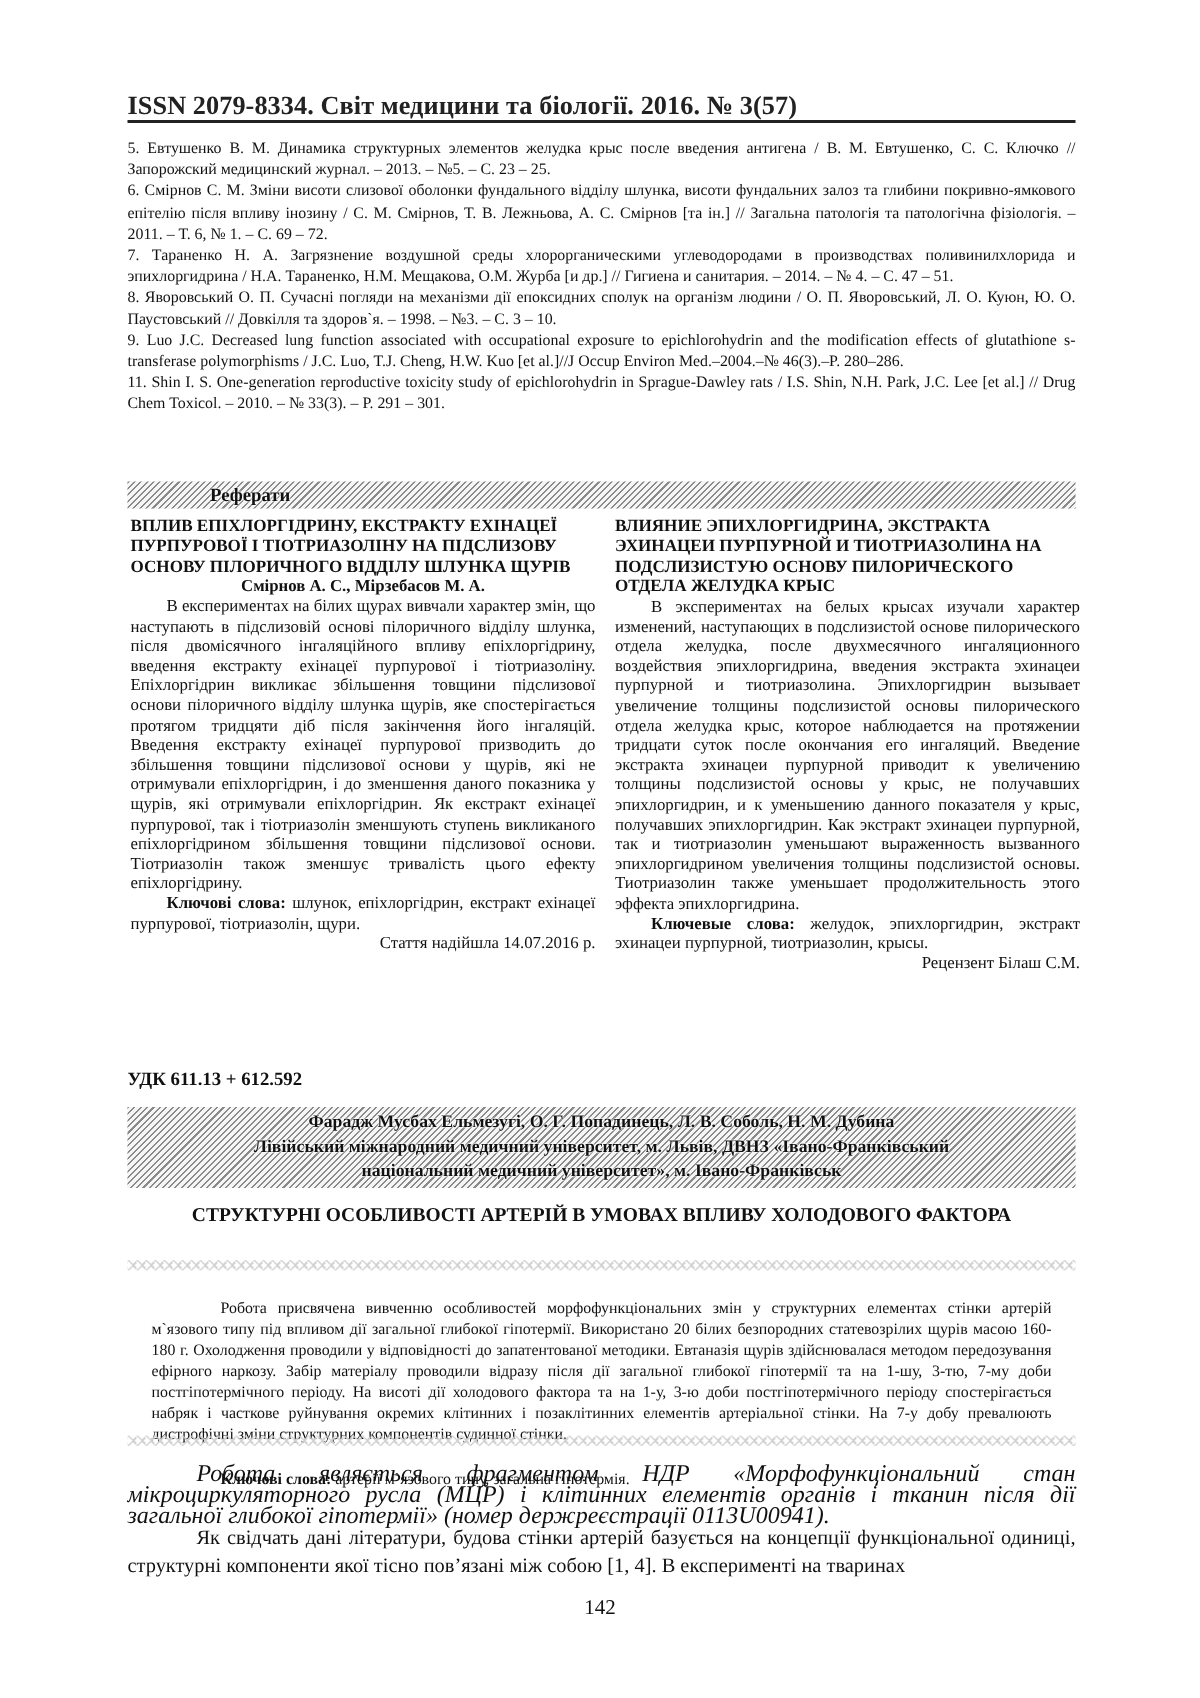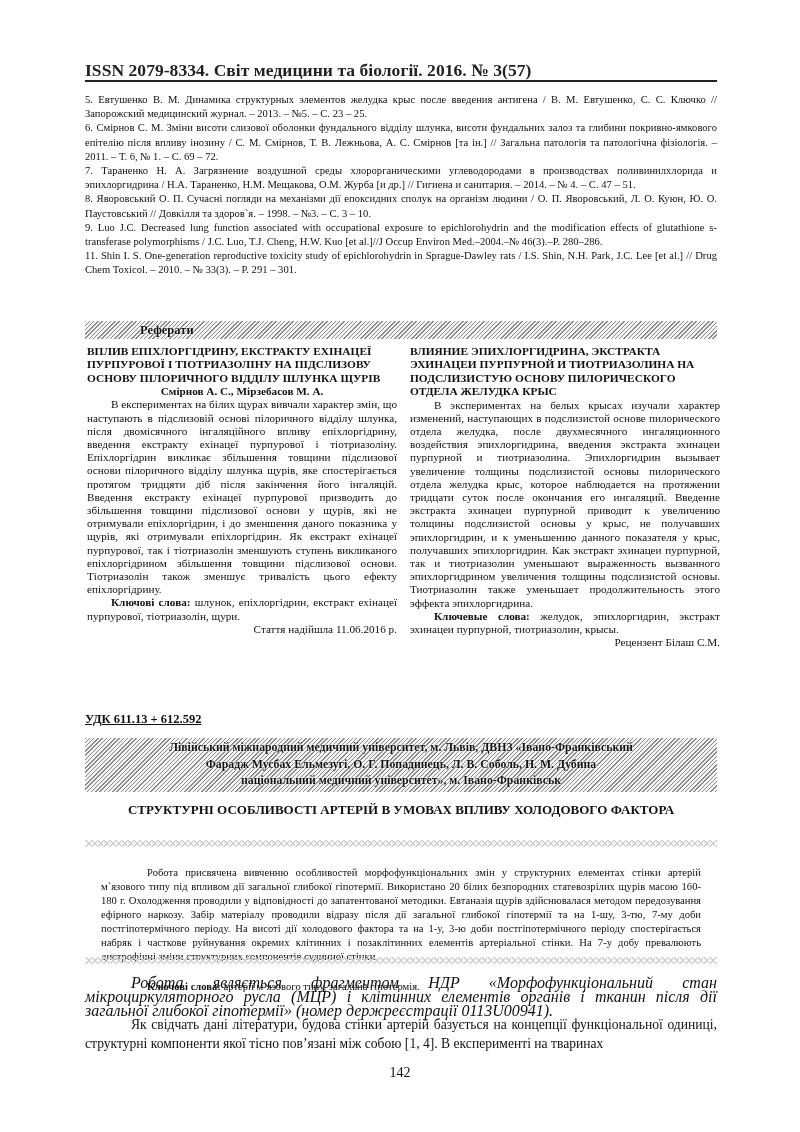--- a/index.html
+++ b/index.html
@@ -33,21 +33,21 @@
   .col { position: absolute; top: 345px; width: 310px; font-size: 11.2px; line-height: 13.2px; }
   .col-left { left: 87px; }
   .col-right { left: 410px; }
   .abs-title { font-weight: bold; font-size: 11.4px; line-height: 13.4px; margin: 0; }
   .abs-authors { text-align: center; font-weight: bold; font-size: 11.2px; line-height: 13.2px; margin: 0; }
   .abs-body { text-align: justify; text-indent: 24px; margin: 0; }
   .abs-kw { text-align: justify; text-indent: 24px; margin: 0; }
   .abs-kw b { font-weight: bold; }
   .abs-date { text-align: right; margin: 0; }
 
-  .udk { position: absolute; left: 85px; top: 712px; font-weight: bold; font-size: 12.5px; text-decoration: underline; }
+  .udk { position: absolute; left: 85px; top: 712px; font-weight: bold; font-size: 12.5px; }
 
   .authors-box { position: absolute; left: 85px; top: 738px; width: 632px; height: 54px; }
   .authors-text { position: absolute; left: 85px; top: 739px; width: 632px; text-align: center;
                   font-weight: bold; font-size: 11.8px; line-height: 16.5px; color: #111;
                   text-shadow: 0 0 1.5px #fff, 0 0 1.5px #fff, 0 0 1.5px #fff; }
   .authors-text p { margin: 0; }
 
   .main-title { position: absolute; left: 85px; top: 801px; width: 632px; text-align: center;
                 font-weight: bold; font-size: 13px; line-height: 17px; }
 
@@ -84,36 +84,36 @@
   </div>
 
   <div class="referaty-bar hatch"></div>
   <div class="referaty-label">Реферати</div>
 
   <div class="col col-left">
     <p class="abs-title">ВПЛИВ ЕПІХЛОРГІДРИНУ, ЕКСТРАКТУ ЕХІНАЦЕЇ ПУРПУРОВОЇ І ТІОТРИАЗОЛІНУ НА ПІДСЛИЗОВУ ОСНОВУ ПІЛОРИЧНОГО ВІДДІЛУ ШЛУНКА ЩУРІВ</p>
     <p class="abs-authors">Смірнов А. С., Мірзебасов М. А.</p>
     <p class="abs-body">В експериментах на білих щурах вивчали характер змін, що наступають в підслизовій основі пілоричного відділу шлунка, після двомісячного інгаляційного впливу епіхлоргідрину, введення екстракту ехінацеї пурпурової і тіотриазоліну. Епіхлоргідрин викликає збільшення товщини підслизової основи пілоричного відділу шлунка щурів, яке спостерігається протягом тридцяти діб після закінчення його інгаляцій. Введення екстракту ехінацеї пурпурової призводить до збільшення товщини підслизової основи у щурів, які не отримували епіхлоргідрин, і до зменшення даного показника у щурів, які отримували епіхлоргідрин. Як екстракт ехінацеї пурпурової, так і тіотриазолін зменшують ступень викликаного епіхлоргідрином збільшення товщини підслизової основи. Тіотриазолін також зменшує тривалість цього ефекту епіхлоргідрину.</p>
     <p class="abs-kw"><b>Ключові слова:</b><span> шлунок, епіхлоргідрин, екстракт ехінацеї пурпурової, тіотриазолін, щури.</span></p>
-    <p class="abs-date">Стаття надійшла 11.06.2016 р.</p>
+    <p class="abs-date">Стаття надійшла 14.07.2016 р.</p>
   </div>
 
   <div class="col col-right">
     <p class="abs-title">ВЛИЯНИЕ ЭПИХЛОРГИДРИНА, ЭКСТРАКТА ЭХИНАЦЕИ ПУРПУРНОЙ И ТИОТРИАЗОЛИНА НА ПОДСЛИЗИСТУЮ ОСНОВУ ПИЛОРИЧЕСКОГО ОТДЕЛА ЖЕЛУДКА КРЫС</p>
     <p class="abs-body">В экспериментах на белых крысах изучали характер изменений, наступающих в подслизистой основе пилорического отдела желудка, после двухмесячного ингаляционного воздействия эпихлоргидрина, введения экстракта эхинацеи пурпурной и тиотриазолина. Эпихлоргидрин вызывает увеличение толщины подслизистой основы пилорического отдела желудка крыс, которое наблюдается на протяжении тридцати суток после окончания его ингаляций. Введение экстракта эхинацеи пурпурной приводит к увеличению толщины подслизистой основы у крыс, не получавших эпихлоргидрин, и к уменьшению данного показателя у крыс, получавших эпихлоргидрин. Как экстракт эхинацеи пурпурной, так и тиотриазолин уменьшают выраженность вызванного эпихлоргидрином увеличения толщины подслизистой основы. Тиотриазолин также уменьшает продолжительность этого эффекта эпихлоргидрина.</p>
     <p class="abs-kw"><b>Ключевые слова:</b><span> желудок, эпихлоргидрин, экстракт эхинацеи пурпурной, тиотриазолин, крысы.</span></p>
     <p class="abs-date">Рецензент Білаш С.М.</p>
   </div>
 
   <div class="udk">УДК 611.13 + 612.592</div>
 
   <div class="authors-box hatch"></div>
   <div class="authors-text">
+    <p>Фарадж Мусбах Ельмезугі, О. Г. Попадинець, Л. В. Соболь, Н. М. Дубина</p>
     <p>Лівійський міжнародний медичний університет, м. Львів, ДВНЗ «Івано-Франківський</p>
-    <p>Фарадж Мусбах Ельмезугі, О. Г. Попадинець, Л. В. Соболь, Н. М. Дубина</p>
     <p>національний медичний університет», м. Івано-Франківськ</p>
   </div>
 
   <div class="main-title">СТРУКТУРНІ ОСОБЛИВОСТІ АРТЕРІЙ В УМОВАХ ВПЛИВУ ХОЛОДОВОГО ФАКТОРА</div>
 
   <div class="zz-top zigzag"></div>
   <div class="abstract">
     <p>Робота присвячена вивченню особливостей морфофункціональних змін у структурних елементах стінки артерій м`язового типу під впливом дії загальної глибокої гіпотермії. Використано 20 білих безпородних статевозрілих щурів масою 160-180 г. Охолодження проводили у відповідності до запатентованої методики. Евтаназія щурів здійснювалася методом передозування ефірного наркозу. Забір матеріалу проводили відразу після дії загальної глибокої гіпотермії та на 1-шу, 3-тю, 7-му доби постгіпотермічного періоду. На висоті дії холодового фактора та на 1-у, 3-ю доби постгіпотермічного періоду спостерігається набряк і часткове руйнування окремих клітинних і позаклітинних елементів артеріальної стінки. На 7-у добу превалюють дистрофічні зміни структурних компонентів судинної стінки.</p>
     <p><b>Ключові слова:</b><span> артерії м`язового типу, загальна гіпотермія.</span></p>
   </div>

